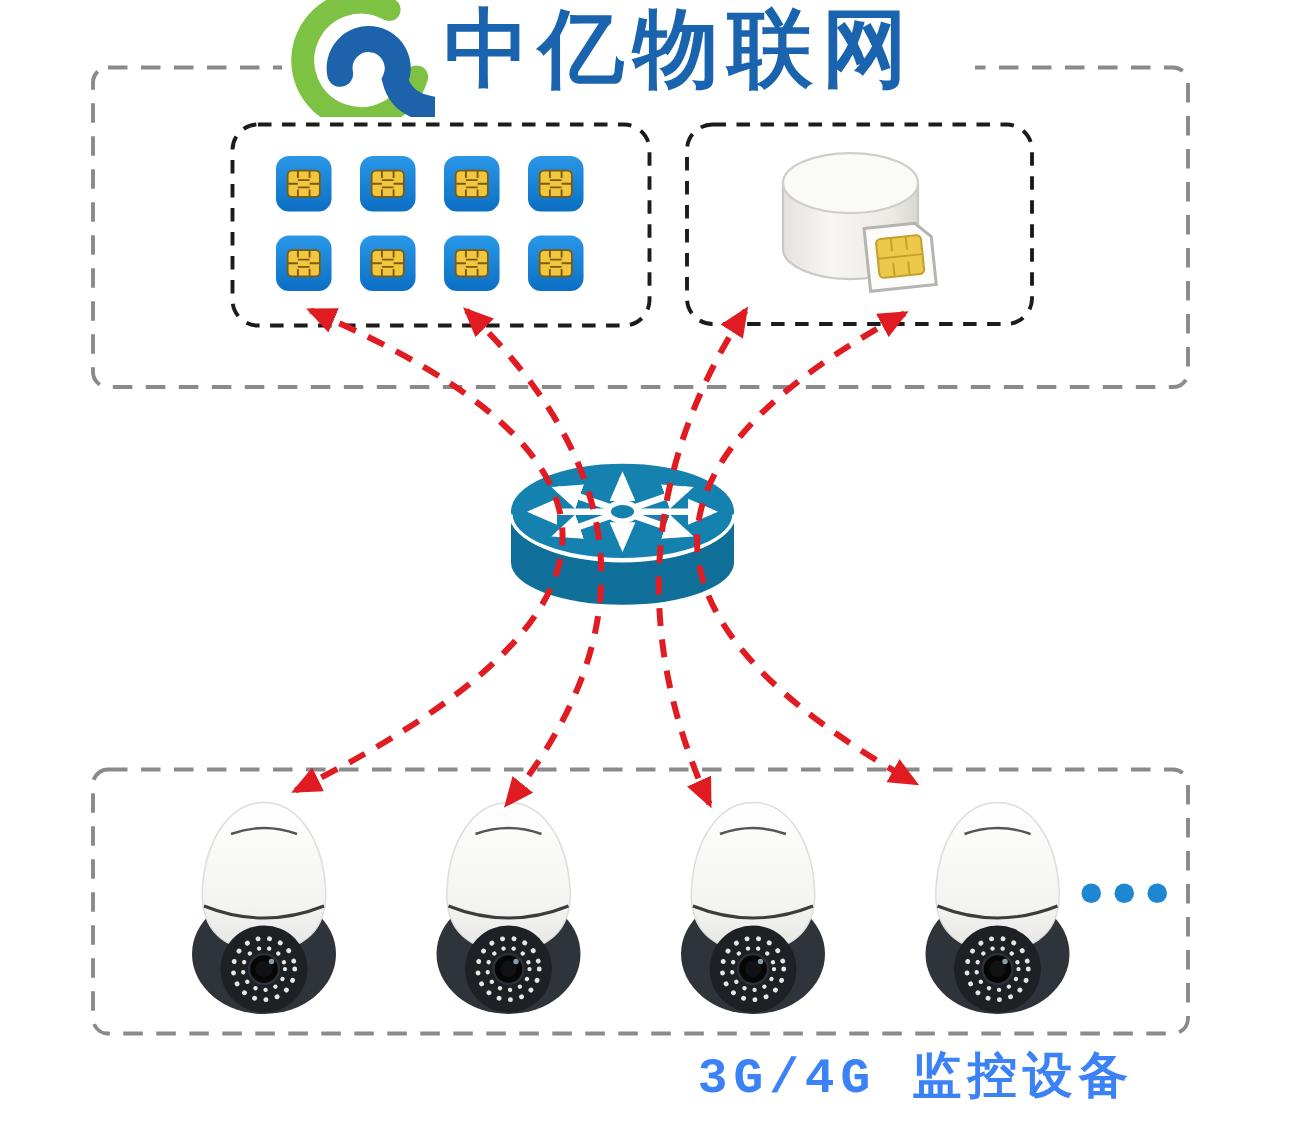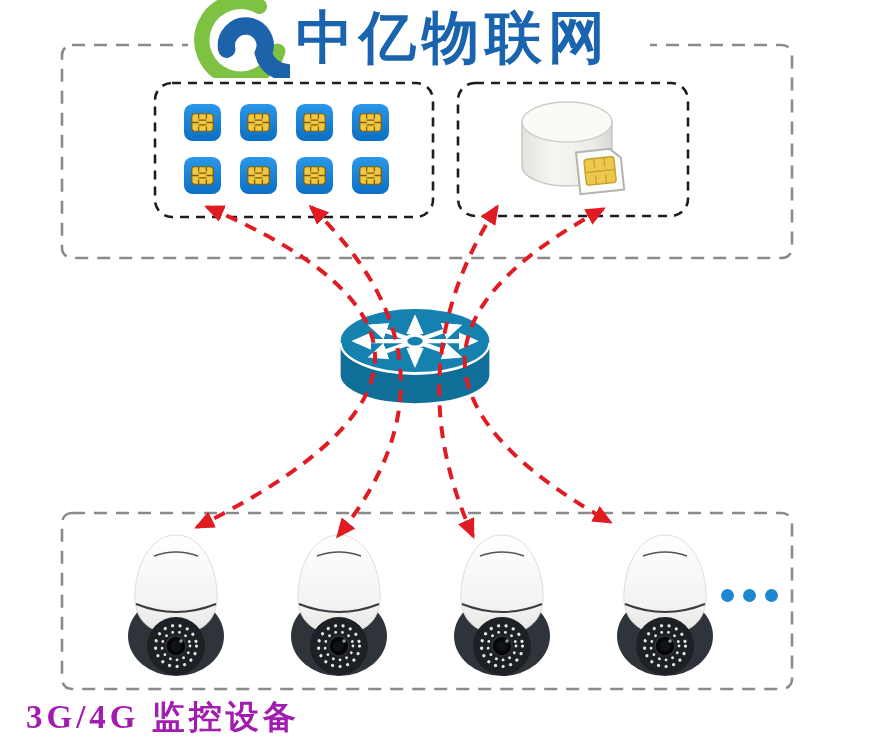--- a/index.html
+++ b/index.html
@@ -1,17 +1,17 @@
 <!DOCTYPE html>
 <html><head>
 <meta charset="utf-8">
 <style>
   html,body{margin:0;padding:0;background:#fff;}
   #canvas{position:relative;width:871px;height:755px;background:#fff;overflow:hidden;
-          font-family:Liberation Serif, serif;}
+          font-family:Liberation Mono, monospace;}
   .abs{position:absolute;}
   
   #boxes{z-index:1;}
   .content{z-index:10;}
   #router-wrap{z-index:20;}
   #links{z-index:30;pointer-events:none;}
   #logo{z-index:40;}
 
   
   #logo{left:188px;top:0;width:462px;height:76px;background:#fff;display:flex;align-items:center;}
@@ -31,22 +31,22 @@
 
   
   #camera-row{left:123px;top:532px;width:595px;height:150px;display:flex;justify-content:space-between;}
   .camera{width:106px;height:150px;}
 
   
   #dots{left:721px;top:589px;display:flex;gap:9px;}
   .dot{width:13px;height:13px;border-radius:50%;background:#1e87d2;}
 
   
-  #device-label{left:62px;top:695px;width:730px;text-align:left;transform:translateX(-36px);
-                font-size:33px;font-weight:bold;color:#a21caf;letter-spacing:4px;white-space:nowrap;}
+  #device-label{left:62px;top:695px;width:730px;text-align:right;transform:translateX(-36px);
+                font-size:33px;font-weight:bold;color:#3b82f6;letter-spacing:4px;white-space:nowrap;}
 </style>
 </head>
 <body>
 
 <div id="canvas">
 
   <svg id="boxes" class="abs" width="871" height="755" viewBox="0 0 871 755" style="left:0;top:0;">
     <rect x="62" y="45" width="730" height="213" rx="10" fill="none" stroke="#8a8a8a" stroke-width="2.6" stroke-dasharray="13 9"></rect>
     <rect x="155" y="83" width="278" height="134" rx="17" fill="none" stroke="#1c1c1c" stroke-width="2.6" stroke-dasharray="9 7"></rect>
     <rect x="458" y="83" width="230" height="133" rx="17" fill="none" stroke="#1c1c1c" stroke-width="2.6" stroke-dasharray="9 7"></rect>

